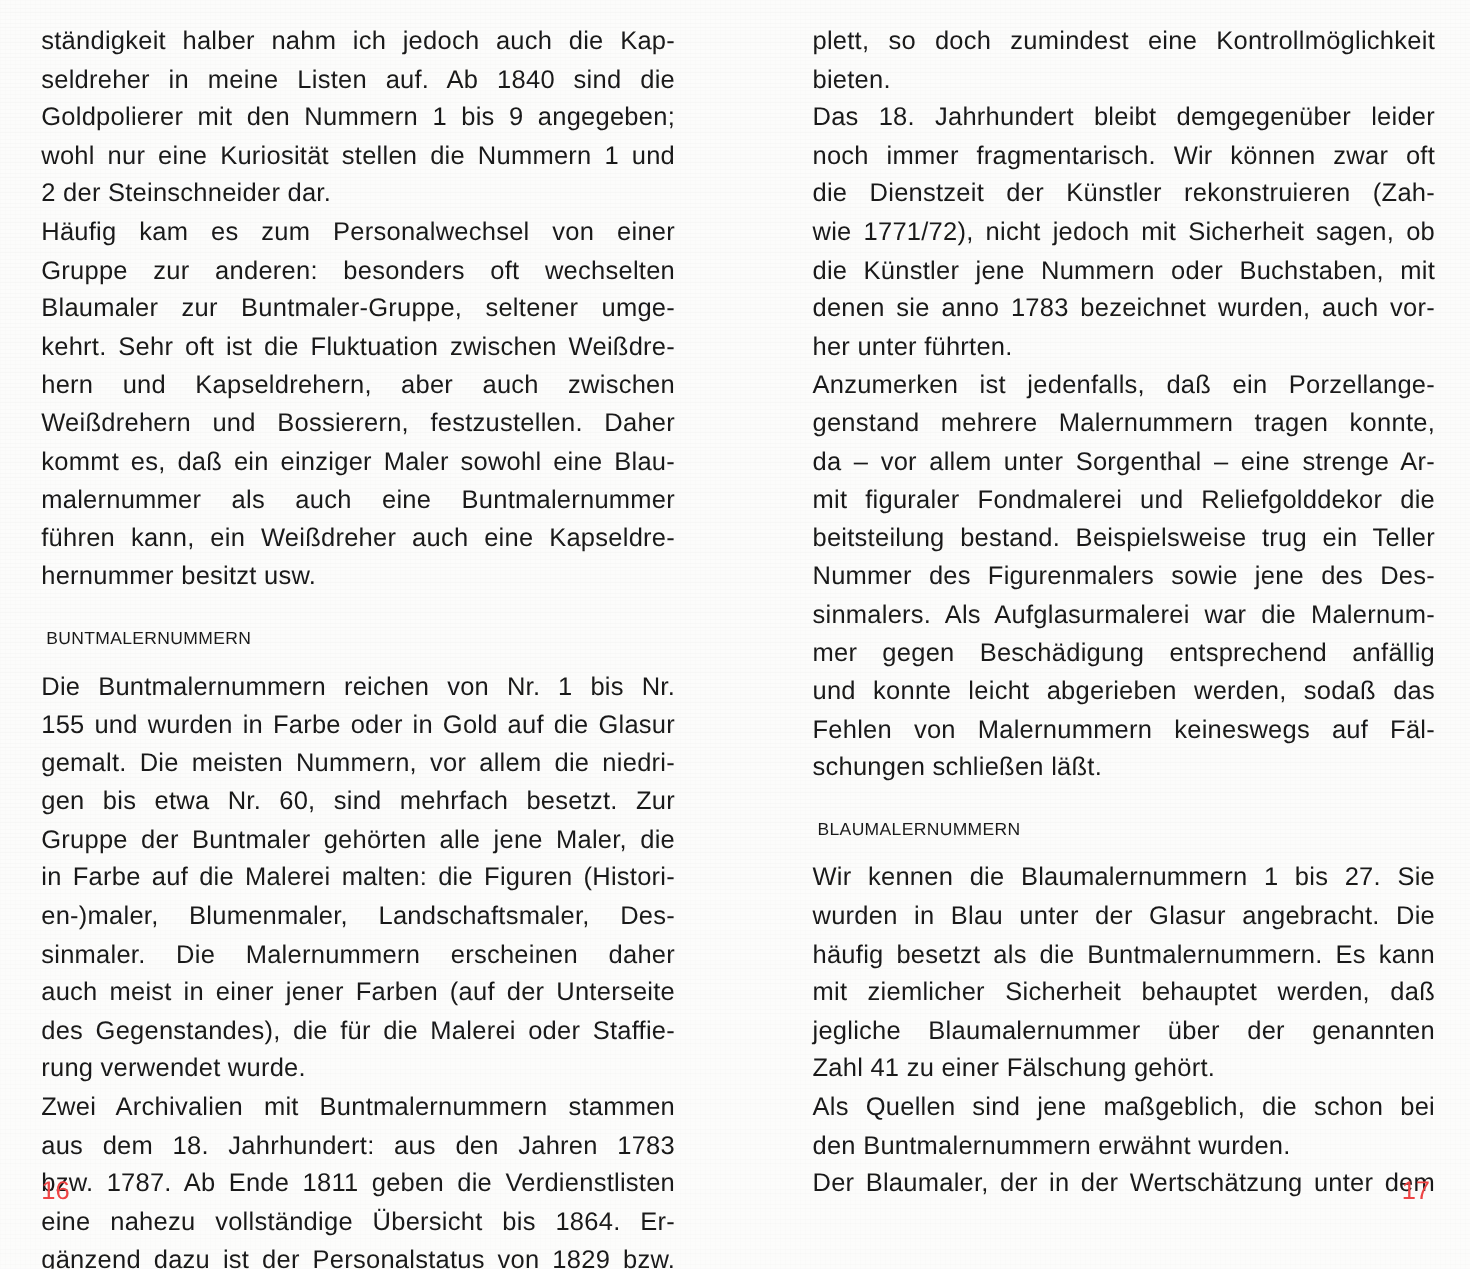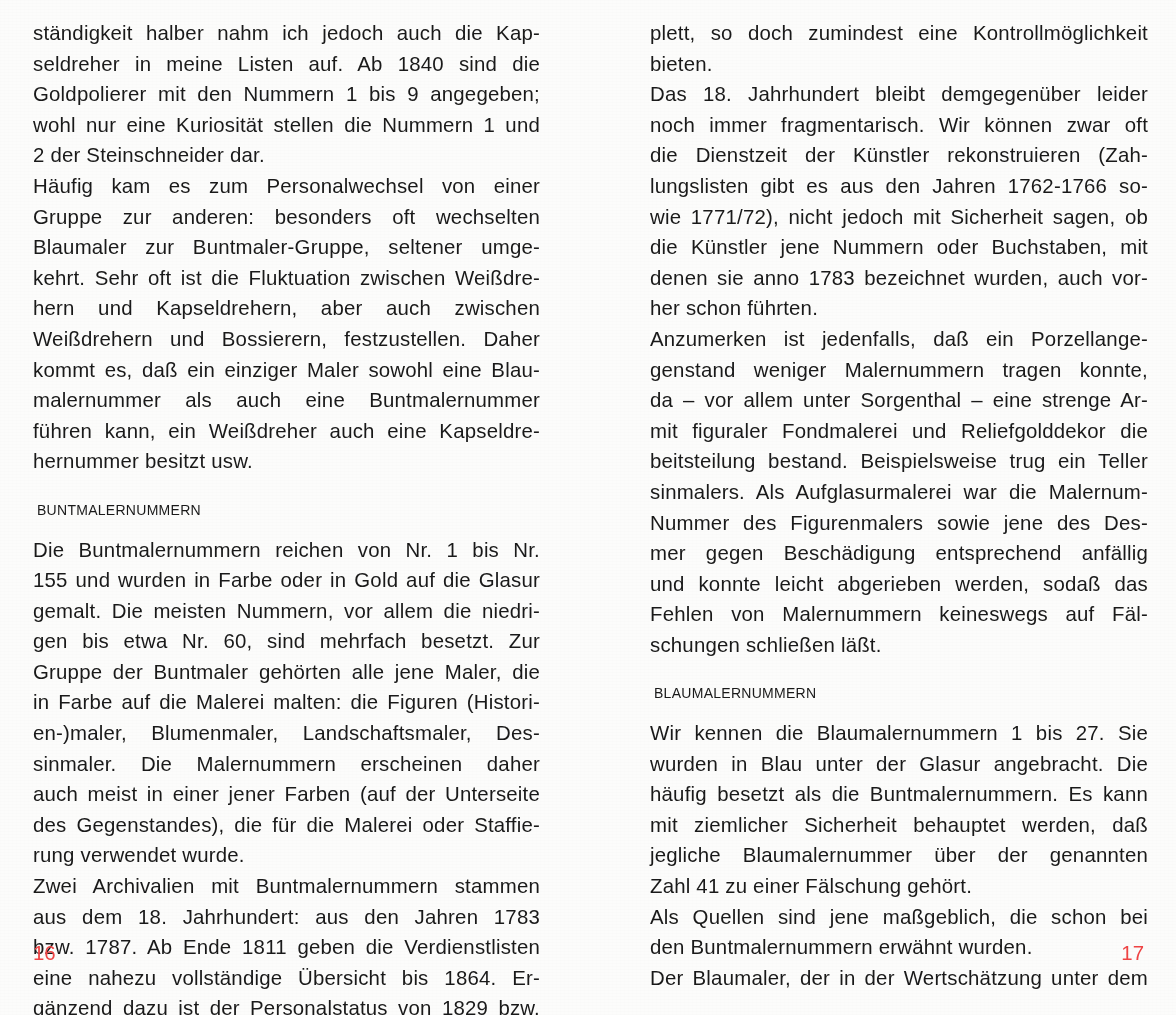--- a/index.html
+++ b/index.html
@@ -154,34 +154,33 @@
   <div class="page-half right">
     <div class="column" id="right-column">
         <div class="para">
           <span class="line">plett, so doch zumindest eine Kontrollmöglichkeit</span>
           <span class="line last">bieten.</span>
         </div>
         <div class="para">
           <span class="line">Das 18. Jahrhundert bleibt demgegenüber leider</span>
           <span class="line">noch immer fragmentarisch. Wir können zwar oft</span>
           <span class="line">die Dienstzeit der Künstler rekonstruieren (Zah-</span>
-          <span class="line">lungslisten gibt es aus den Jahren 1762-1766 so-</span>
           <span class="line">wie 1771/72), nicht jedoch mit Sicherheit sagen, ob</span>
           <span class="line">die Künstler jene Nummern oder Buchstaben, mit</span>
           <span class="line">denen sie anno 1783 bezeichnet wurden, auch vor-</span>
-          <span class="line last">her schon führten.</span>
+          <span class="line last">her unter führten.</span>
         </div>
         <div class="para">
           <span class="line">Anzumerken ist jedenfalls, daß ein Porzellange-</span>
-          <span class="line">genstand weniger Malernummern tragen konnte,</span>
+          <span class="line">genstand mehrere Malernummern tragen konnte,</span>
           <span class="line">da – vor allem unter Sorgenthal – eine strenge Ar-</span>
           <span class="line">mit figuraler Fondmalerei und Reliefgolddekor die</span>
           <span class="line">beitsteilung bestand. Beispielsweise trug ein Teller</span>
+          <span class="line">Nummer des Figurenmalers sowie jene des Des-</span>
           <span class="line">sinmalers. Als Aufglasurmalerei war die Malernum-</span>
-          <span class="line">Nummer des Figurenmalers sowie jene des Des-</span>
           <span class="line">mer gegen Beschädigung entsprechend anfällig</span>
           <span class="line">und konnte leicht abgerieben werden, sodaß das</span>
           <span class="line">Fehlen von Malernummern keineswegs auf Fäl-</span>
           <span class="line last">schungen schließen läßt.</span>
         </div>
         <div class="heading">BLAUMALERNUMMERN</div>
         <div class="para">
           <span class="line">Wir kennen die Blaumalernummern 1 bis 27. Sie</span>
           <span class="line">wurden in Blau unter der Glasur angebracht. Die</span>
           <span class="line">häufig besetzt als die Buntmalernummern. Es kann</span>

